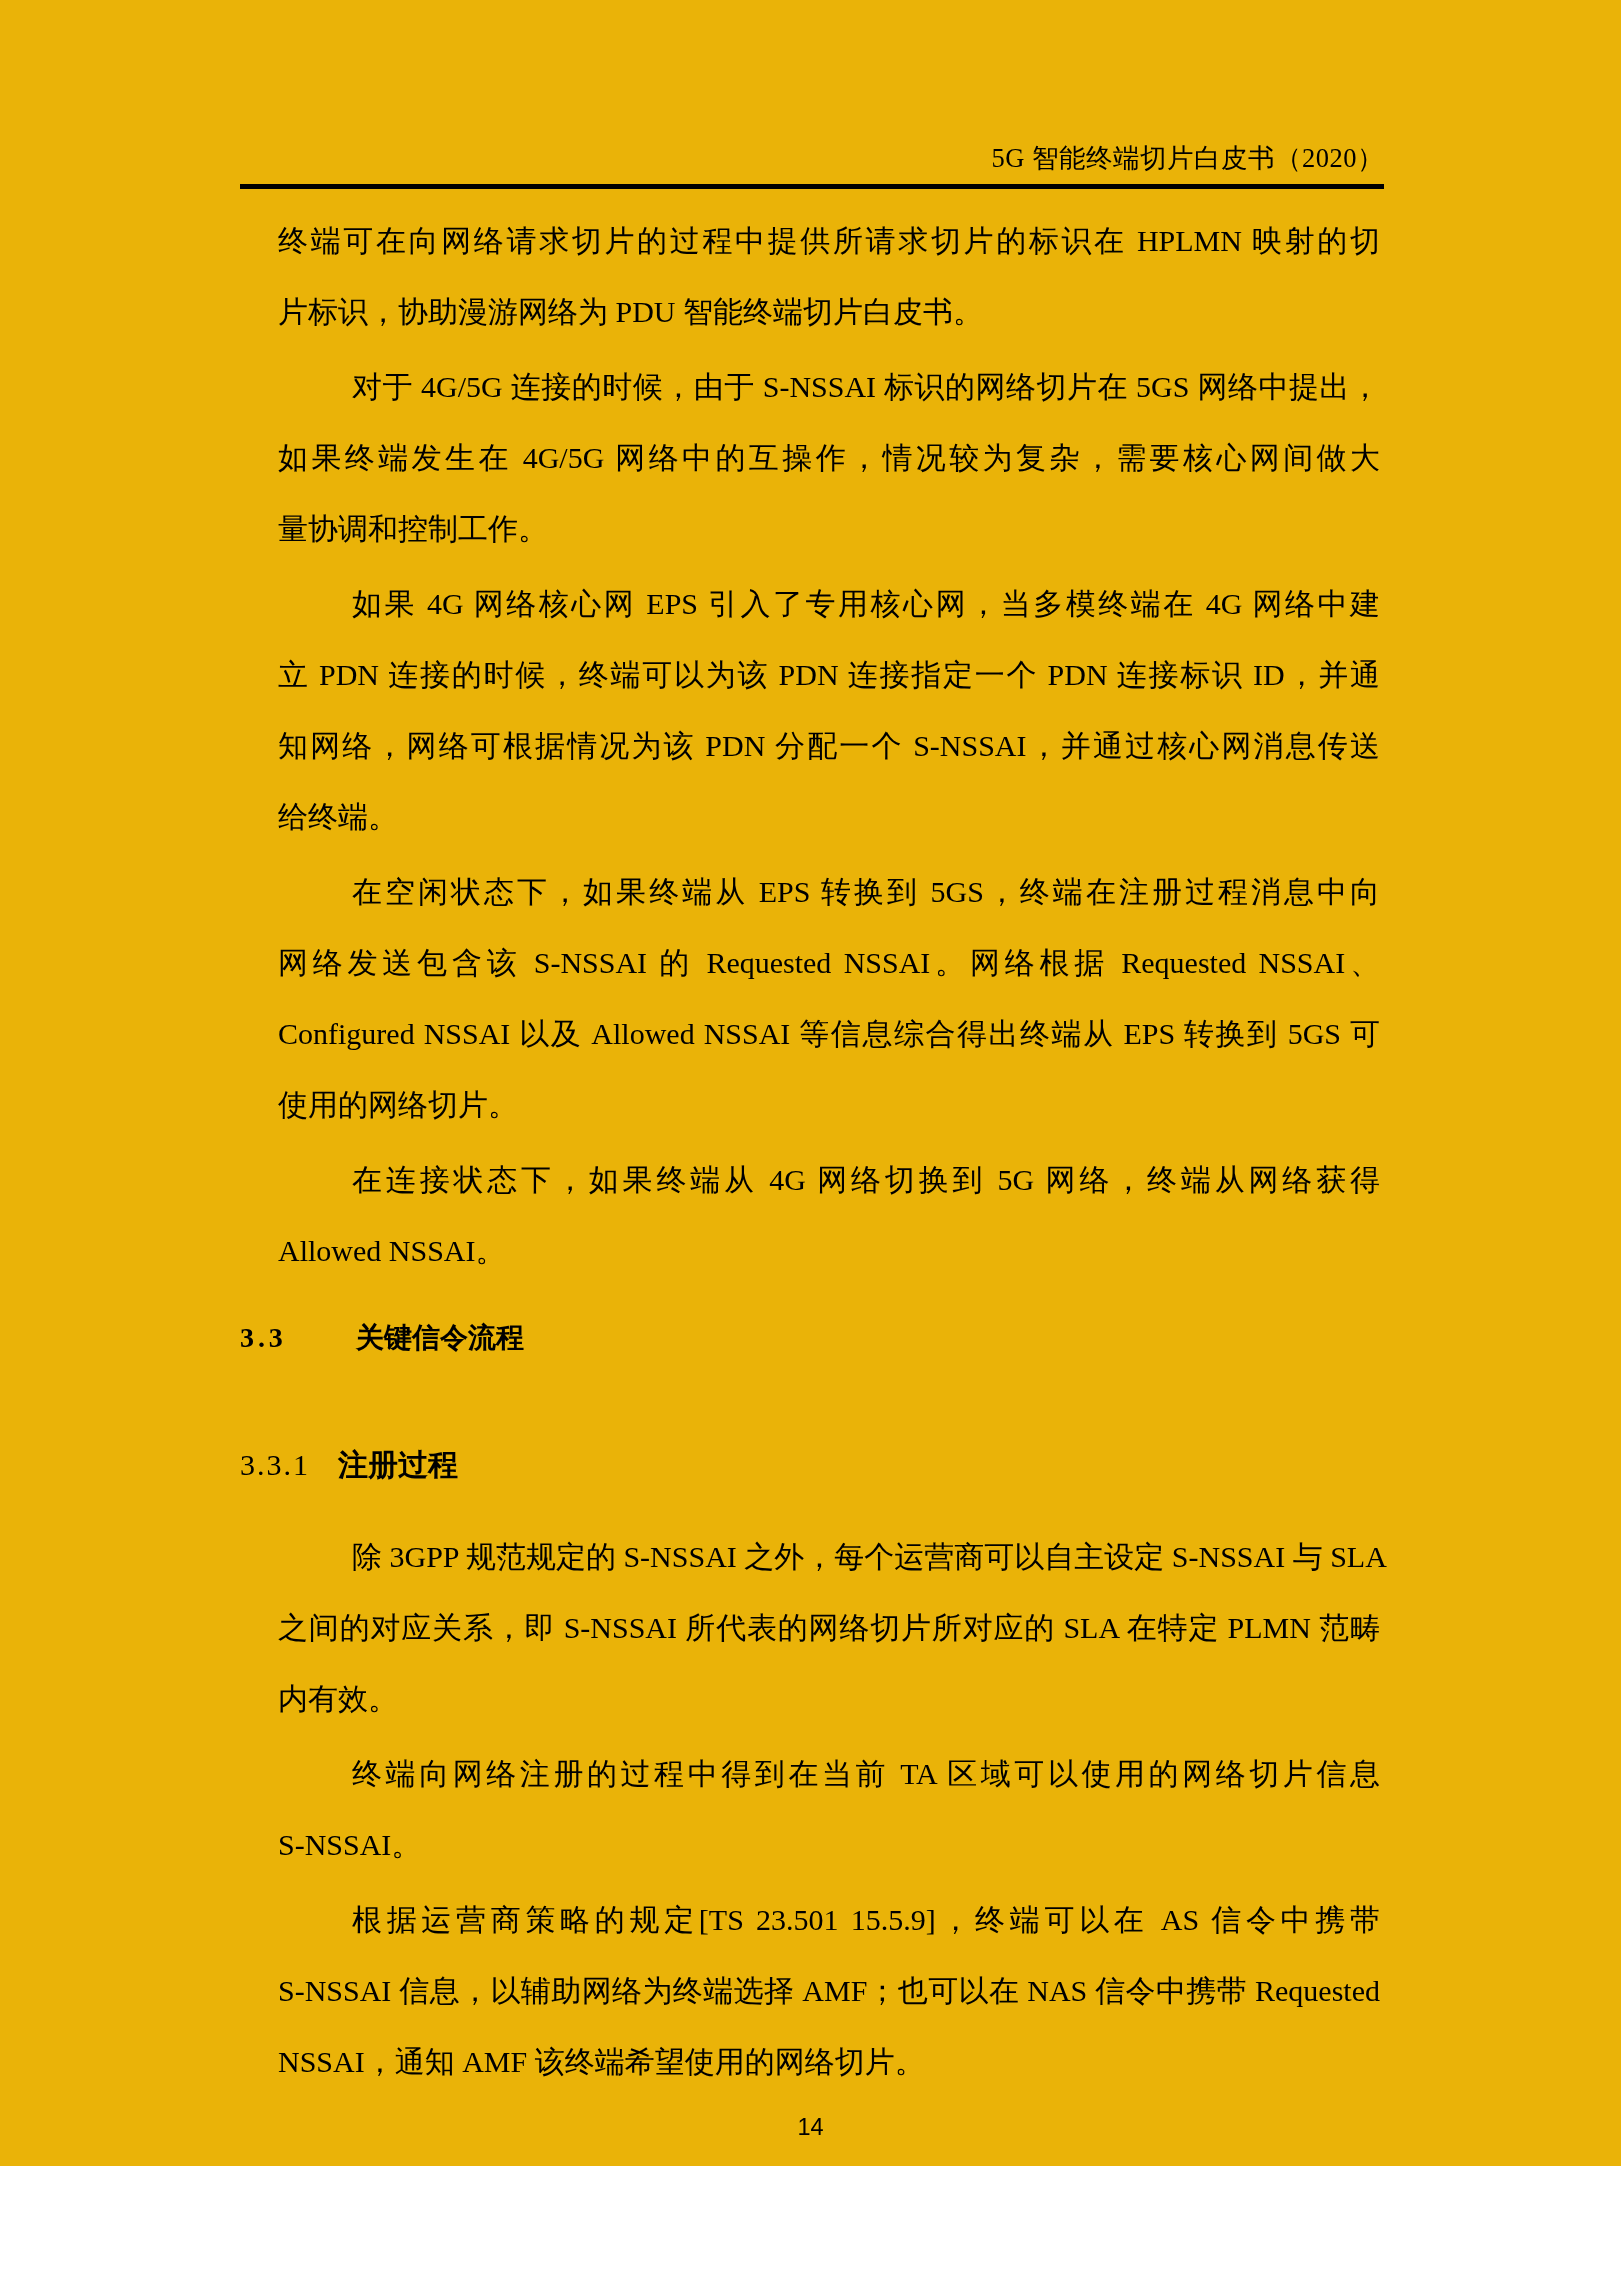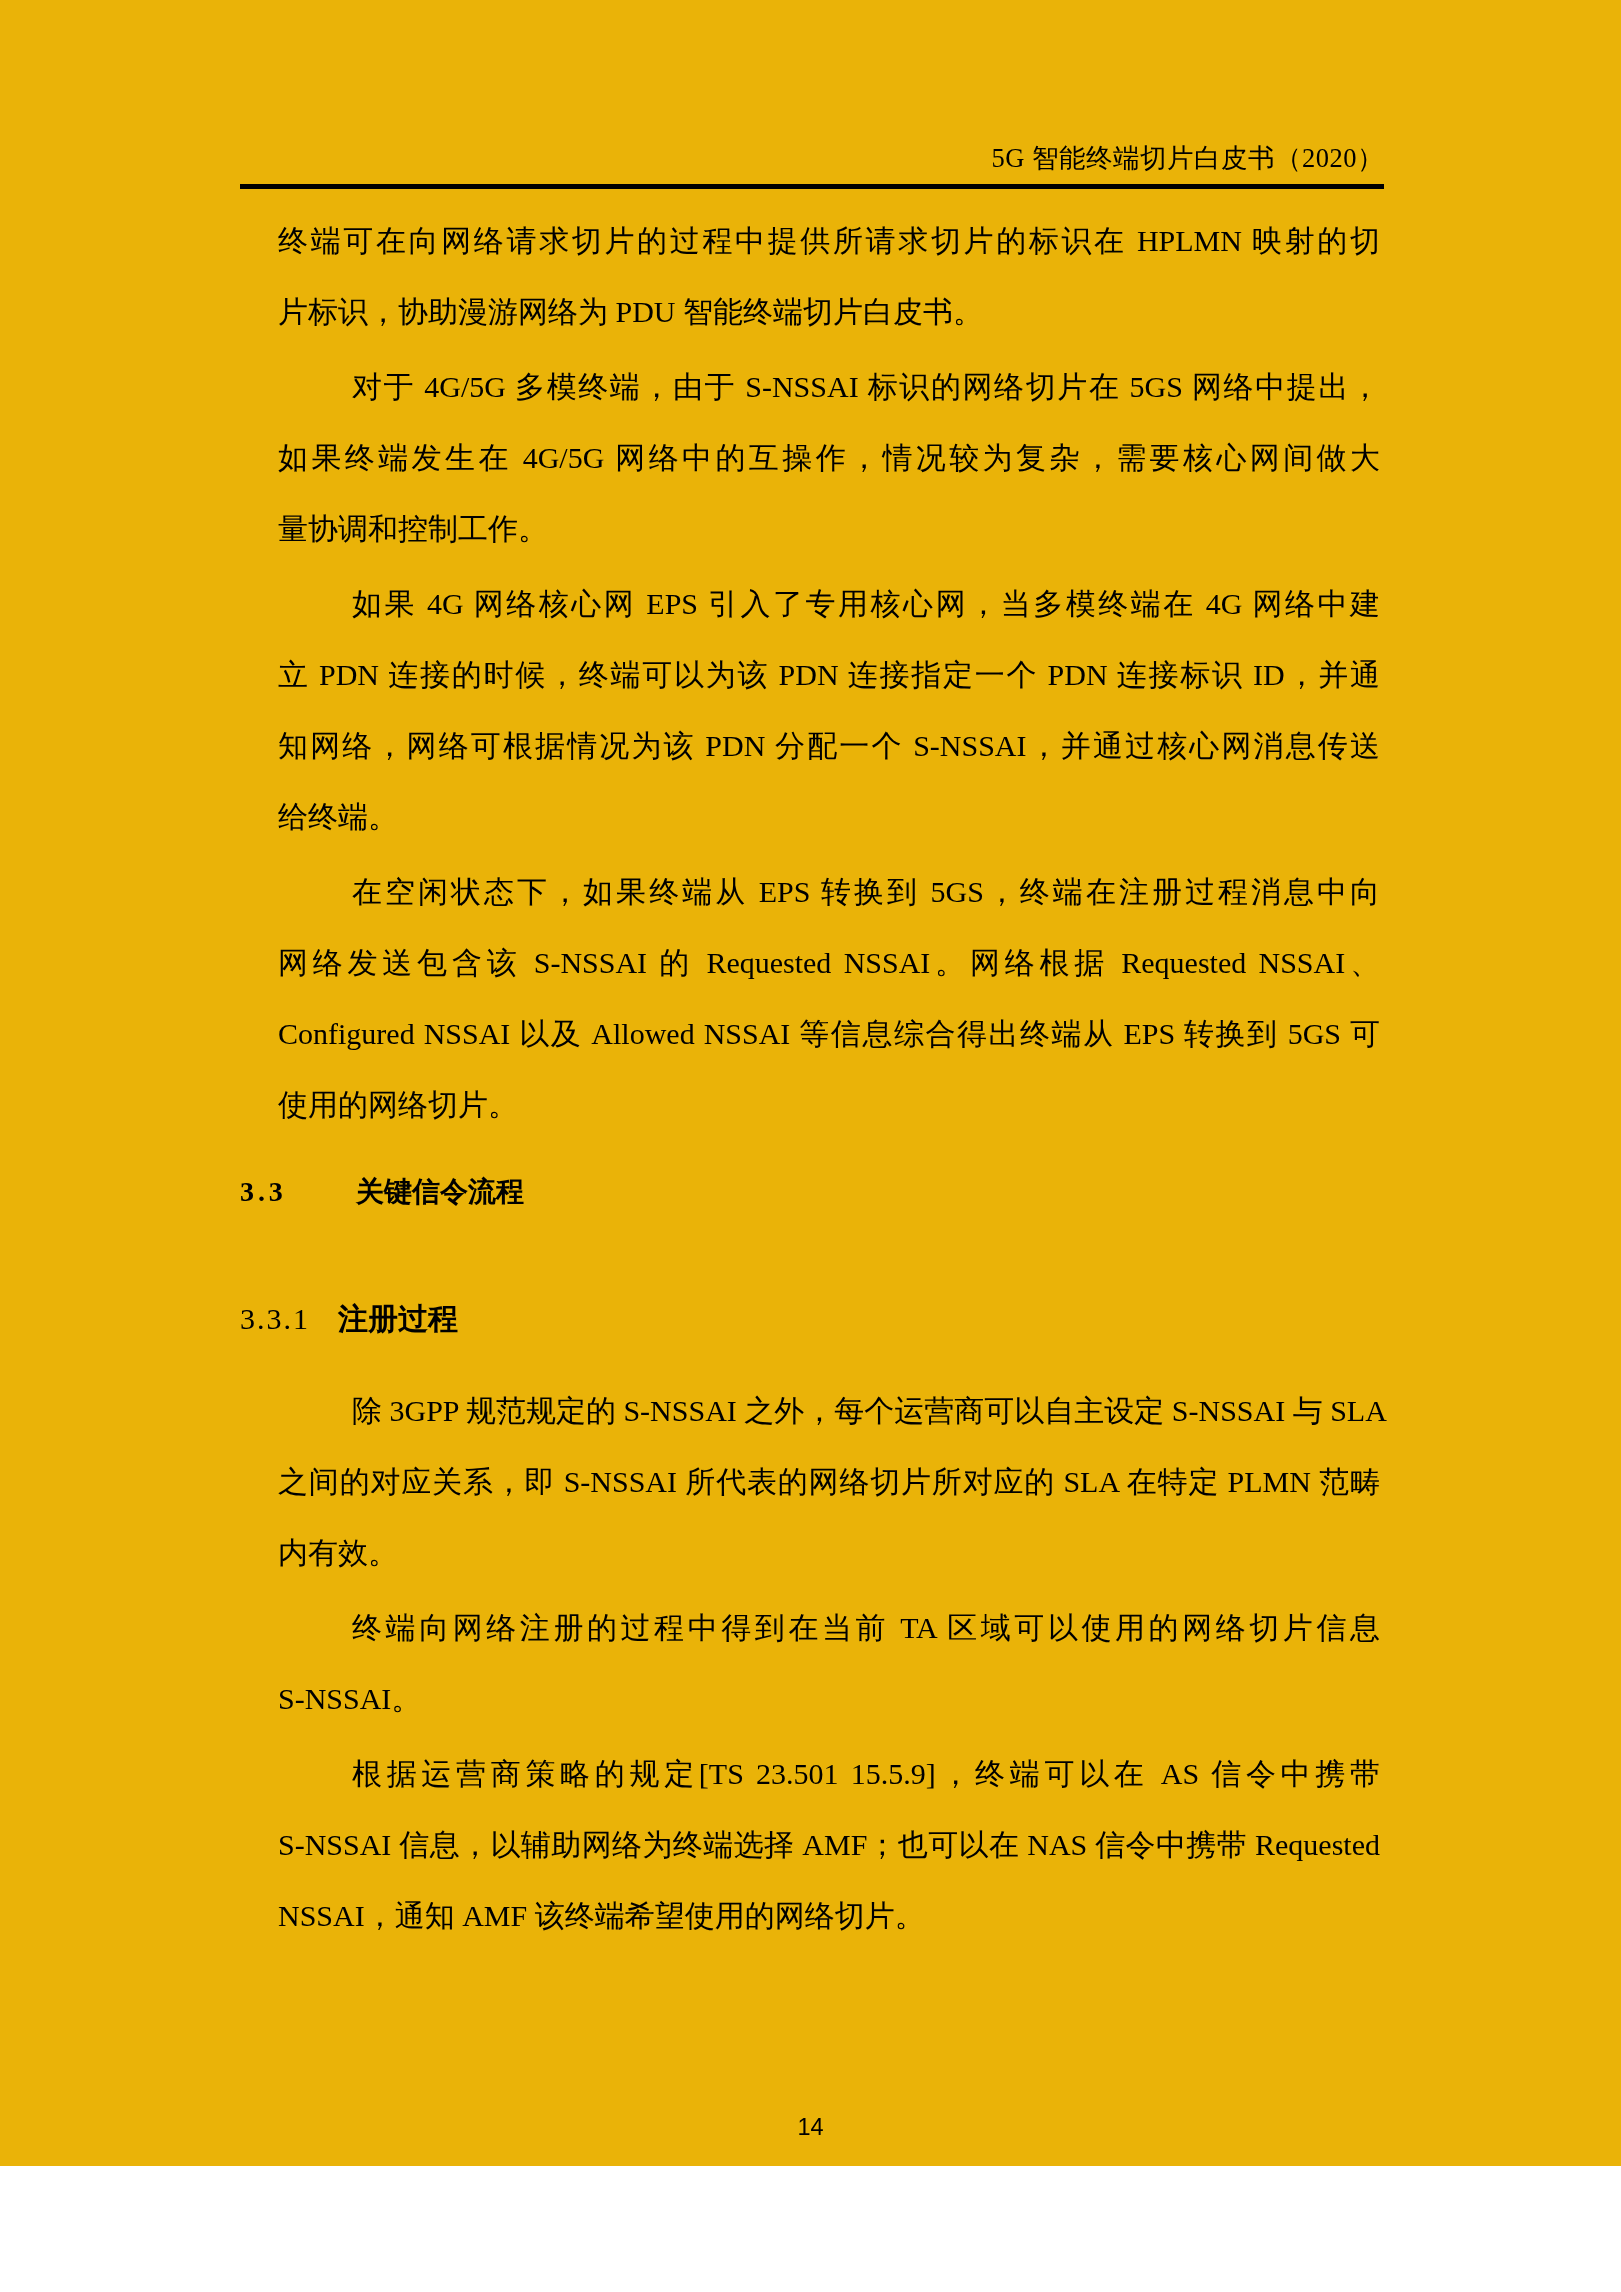--- a/index.html
+++ b/index.html
@@ -77,35 +77,39 @@
 <div class="page">
   <div class="running-head">5G 智能终端切片白皮书（2020）</div>
   <div class="head-rule"></div>
 
   <div class="doc-body">
       <div class="para">
         <div class="line">终端可在向网络请求切片的过程中提供所请求切片的标识在 HPLMN 映射的切</div>
         <div class="line last">片标识，协助漫游网络为 PDU 智能终端切片白皮书。</div>
       </div>
       <div class="para">
-        <div class="line indent">对于 4G/5G 多模终端，由于 S-NSSAI 标识的网络切片在 5GS 网络中提出，</div>
+        <div class="line indent">对于 4G/5G 连接的时候，由于 S-NSSAI 标识的网络切片在 5GS 网络中提出，</div>
         <div class="line">如果终端发生在 4G/5G 网络中的互操作，情况较为复杂，需要核心网间做大</div>
         <div class="line last">量协调和控制工作。</div>
       </div>
       <div class="para">
         <div class="line indent">如果 4G 网络核心网 EPS 引入了专用核心网，当多模终端在 4G 网络中建</div>
         <div class="line">立 PDN 连接的时候，终端可以为该 PDN 连接指定一个 PDN 连接标识 ID，并通</div>
         <div class="line">知网络，网络可根据情况为该 PDN 分配一个 S-NSSAI，并通过核心网消息传送</div>
         <div class="line last">给终端。</div>
       </div>
       <div class="para">
         <div class="line indent">在空闲状态下，如果终端从 EPS 转换到 5GS，终端在注册过程消息中向</div>
         <div class="line">网络发送包含该 S-NSSAI 的 Requested NSSAI。网络根据 Requested NSSAI、</div>
         <div class="line">Configured NSSAI 以及 Allowed NSSAI 等信息综合得出终端从 EPS 转换到 5GS 可</div>
         <div class="line last">使用的网络切片。</div>
+      </div>
+      <div class="para">
+        <div class="line indent">在连接状态下，如果终端从 4G 网络切换到 5G 网络，终端从网络获得</div>
+        <div class="line last">Allowed NSSAI。</div>
       </div>
       <div class="h1"><span class="num">3.3</span><span class="title">关键信令流程</span></div>
       <div class="h2"><span class="num">3.3.1</span><span class="title">注册过程</span></div>
       <div class="para">
         <div class="line indent">除 3GPP 规范规定的 S-NSSAI 之外，每个运营商可以自主设定 S-NSSAI 与 SLA</div>
         <div class="line">之间的对应关系，即 S-NSSAI 所代表的网络切片所对应的 SLA 在特定 PLMN 范畴</div>
         <div class="line last">内有效。</div>
       </div>
       <div class="para">
         <div class="line indent">终端向网络注册的过程中得到在当前 TA 区域可以使用的网络切片信息</div>

